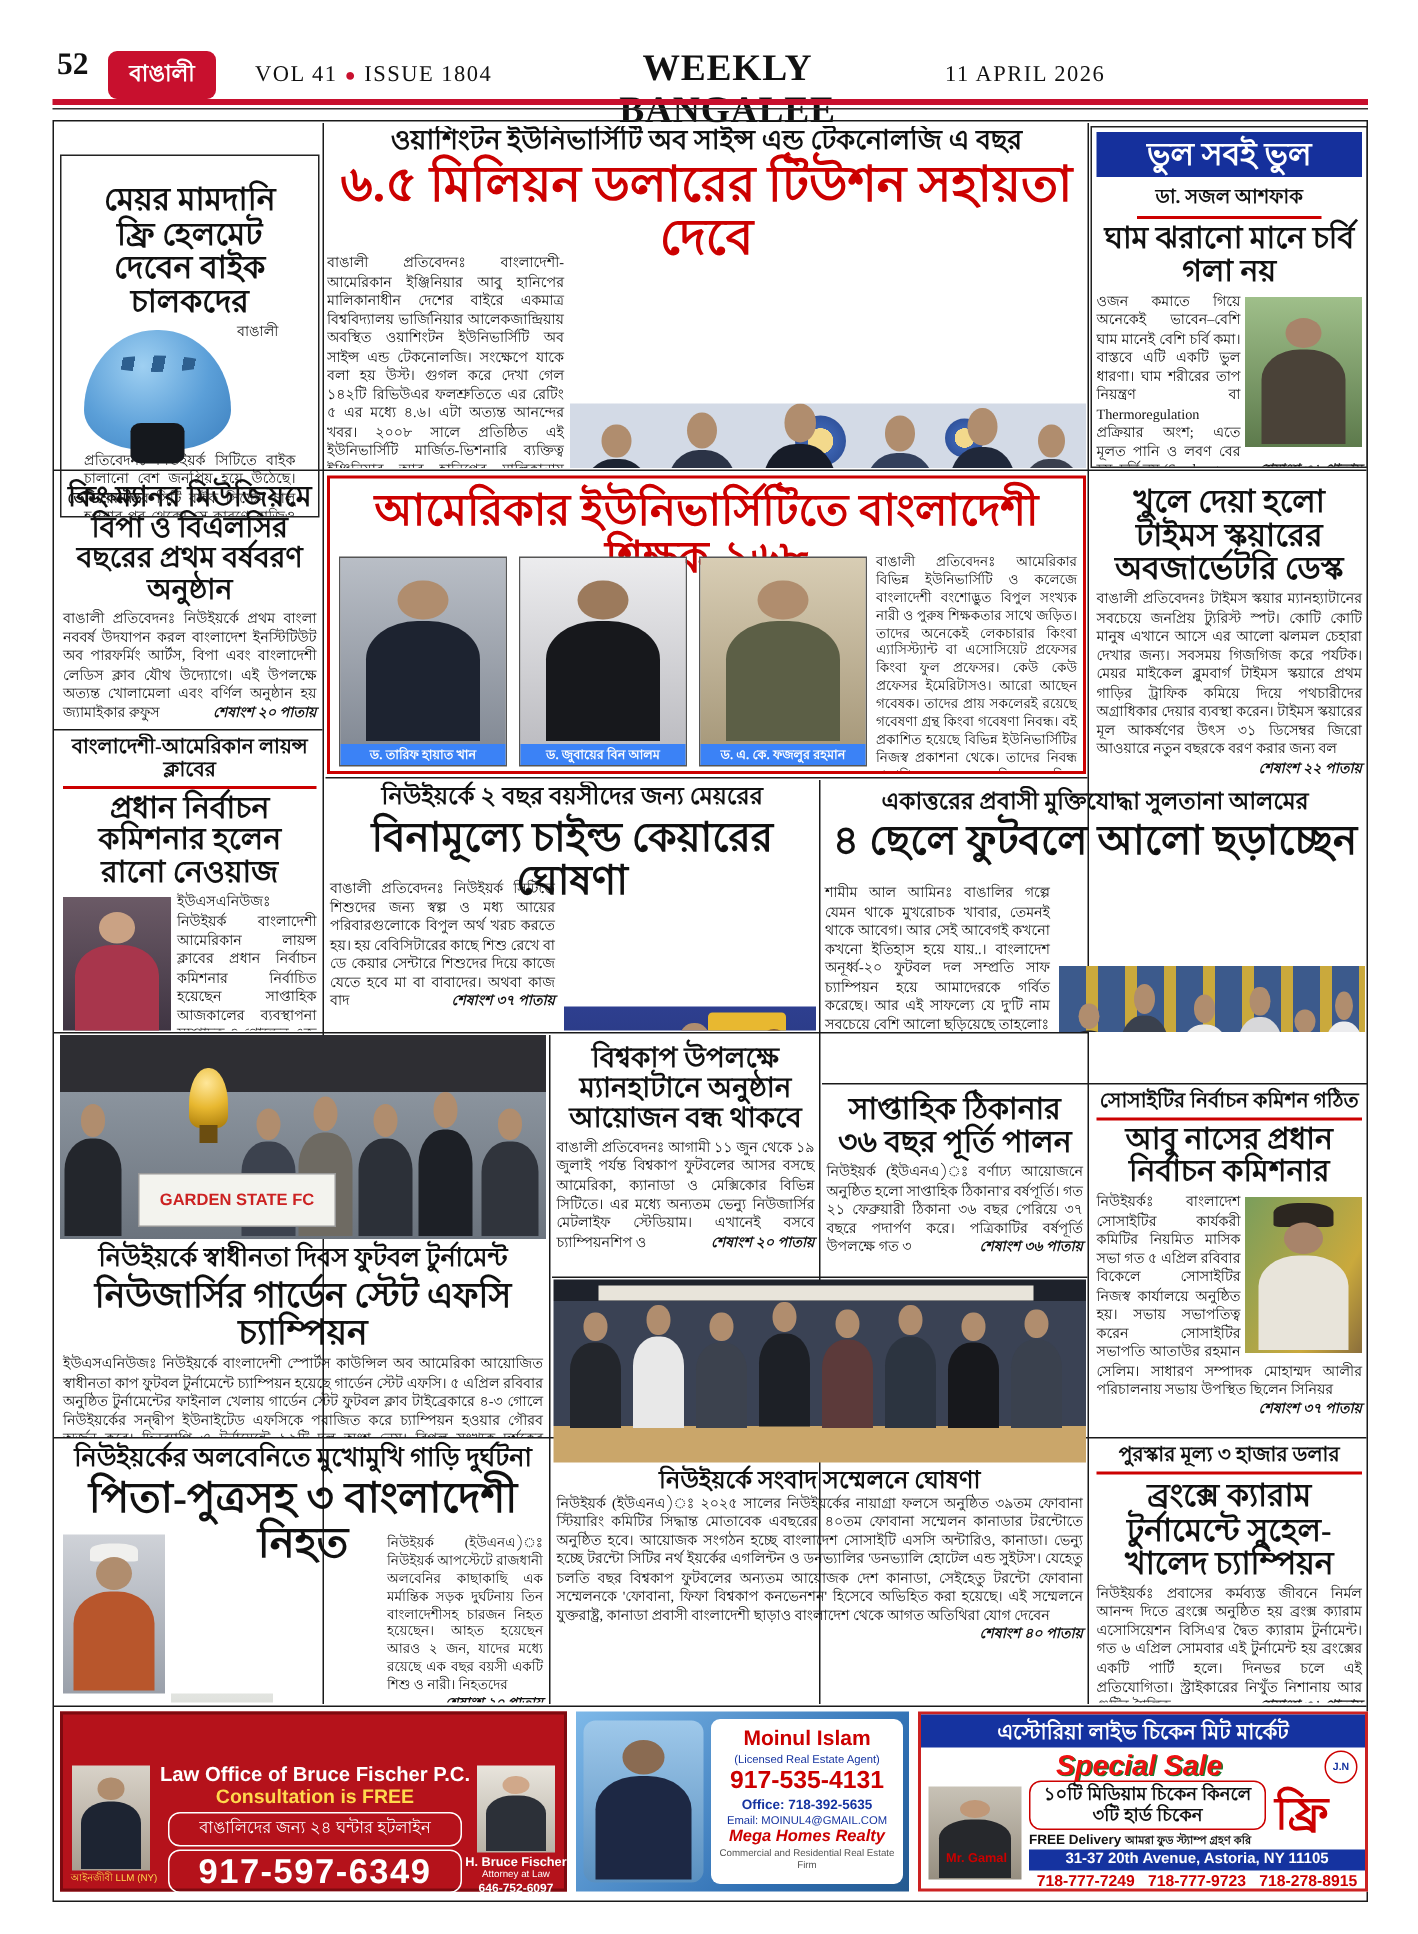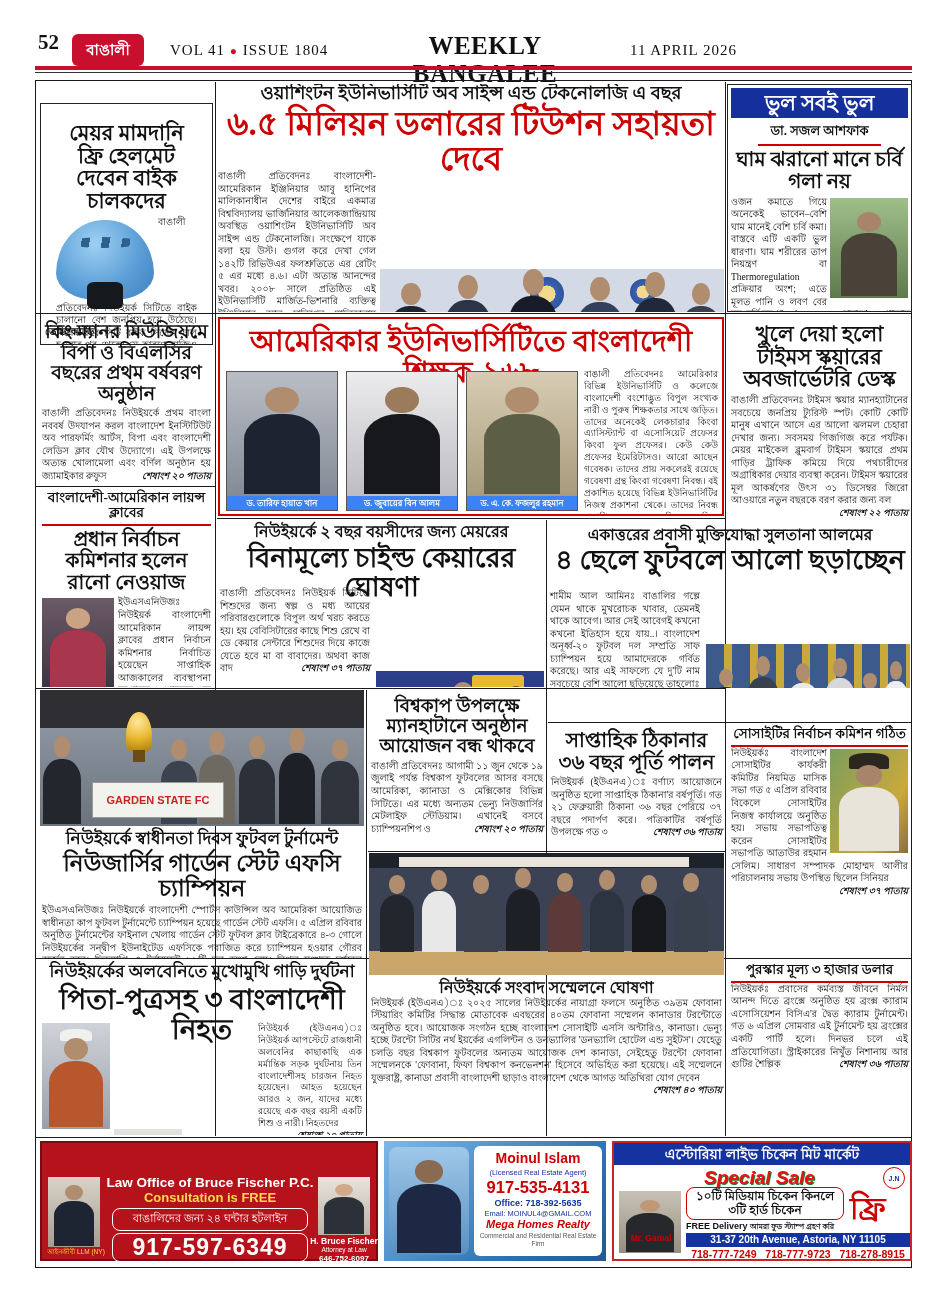--- a/index.html
+++ b/index.html
@@ -239,20 +239,21 @@
   <div class="abs story" style="left:549px;top:725px;width:175px;height:126px;padding:2px;">
     <div class="hl" style="font-size:20px;">সাপ্তাহিক ঠিকানার ৩৬ বছর পূর্তি পালন</div>
     <div class="body" style="margin-top:2px;">
       <span>নিউইয়র্ক (ইউএনএ)ঃ বর্ণাঢ্য আয়োজনে অনুষ্ঠিত হলো সাপ্তাহিক ঠিকানা'র বর্ষপূর্তি। গত ২১ ফেব্রুয়ারী ঠিকানা ৩৬ বছর পেরিয়ে ৩৭ বছরে পদার্পণ করে। পত্রিকাটির বর্ষপূর্তি উপলক্ষে গত ৩</span>
       <span class="jump">শেষাংশ ৩৬ পাতায়</span>
     </div>
   </div>
 
   <div class="abs story" style="left:729px;top:725px;width:181px;height:230px;padding:2px;">
     <div class="kicker u" style="font-size:13.5px;">সোসাইটির নির্বাচন কমিশন গঠিত</div>
+    <div class="hl" style="font-size:20px;">আবু নাসের প্রধান নির্বাচন কমিশনার</div>
     <div class="body">
       <div class="photo" style="float:right;width:78px;height:104px;margin:2px 0 2px 3px;background:linear-gradient(120deg,#7a9e5c,#caa93c 70%,#8a6e3c);">
         <div class="abs" style="left:24%;top:4px;width:52%;height:16px;background:#2c2620;border-radius:40% 40% 10% 10%;"></div>
         <div class="p" style="left:10%;bottom:0;width:80%;height:84%;--cloth:#e8e4da;--skin:#a8846a;"></div>
       </div>
       <span>নিউইয়র্কঃ বাংলাদেশ সোসাইটির কার্যকরী কমিটির নিয়মিত মাসিক সভা গত ৫ এপ্রিল রবিবার বিকেলে সোসাইটির নিজস্ব কার্যালয়ে অনুষ্ঠিত হয়। সভায় সভাপতিত্ব করেন সোসাইটির সভাপতি আতাউর রহমান সেলিম। সাধারণ সম্পাদক মোহাম্মদ আলীর পরিচালনায় সভায় উপস্থিত ছিলেন সিনিয়র</span>
       <span class="jump">শেষাংশ ৩৭ পাতায়</span>
     </div>
   </div>
 
@@ -289,20 +290,21 @@
   <div class="abs story" style="left:369px;top:977px;width:355px;height:158px;padding:2px;">
     <div class="kicker" style="font-size:16px;">নিউইয়র্কে সংবাদ সম্মেলনে ঘোষণা</div>
     <div class="body" style="font-size:9.5px;">
       <span>নিউইয়র্ক (ইউএনএ)ঃ ২০২৫ সালের নিউইয়র্কের নায়াগ্রা ফলসে অনুষ্ঠিত ৩৯তম ফোবানা স্টিয়ারিং কমিটির সিদ্ধান্ত মোতাবেক এবছরের ৪০তম ফোবানা সম্মেলন কানাডার টরন্টোতে অনুষ্ঠিত হবে। আয়োজক সংগঠন হচ্ছে বাংলাদেশ সোসাইটি এসসি অন্টারিও, কানাডা। ভেন্যু হচ্ছে টরন্টো সিটির নর্থ ইয়র্কের এগলিন্টন ও ডনভ্যালির 'ডনভ্যালি হোটেল এন্ড সুইটস'। যেহেতু চলতি বছর বিশ্বকাপ ফুটবলের অন্যতম আয়োজক দেশ কানাডা, সেইহেতু টরন্টো ফোবানা সম্মেলনকে 'ফোবানা, ফিফা বিশ্বকাপ কনভেনশন' হিসেবে অভিহিত করা হয়েছে। এই সম্মেলনে যুক্তরাষ্ট্র, কানাডা প্রবাসী বাংলাদেশী ছাড়াও বাংলাদেশ থেকে আগত অতিথিরা যোগ দেবেন</span>
       <span class="jump">শেষাংশ ৪০ পাতায়</span>
     </div>
   </div>
 
   <div class="abs story" style="left:729px;top:961px;width:181px;height:174px;padding:2px;">
     <div class="kicker u" style="font-size:13.5px;">পুরস্কার মূল্য ৩ হাজার ডলার</div>
+    <div class="hl" style="font-size:21px;">ব্রংক্সে ক্যারাম টুর্নামেন্টে সুহেল-খালেদ চ্যাম্পিয়ন</div>
     <div class="body">
       <span>নিউইয়র্কঃ প্রবাসের কর্মব্যস্ত জীবনে নির্মল আনন্দ দিতে ব্রংক্সে অনুষ্ঠিত হয় ব্রংক্স ক্যারাম এসোসিয়েশন বিসিএ'র দ্বৈত ক্যারাম টুর্নামেন্ট। গত ৬ এপ্রিল সোমবার এই টুর্নামেন্ট হয় ব্রংক্সের একটি পার্টি হলে। দিনভর চলে এই প্রতিযোগিতা। স্ট্রাইকারের নিখুঁত নিশানায় আর গুটির শৈল্পিক</span>
       <span class="jump">শেষাংশ ৩৬ পাতায়</span>
     </div>
   </div>
 
   <div class="abs adrow law" style="left:40px;top:1141px;width:338px;height:120px;padding:3px 5px;">
     <div class="abs" style="left:6px;top:34px;width:52px;height:70px;background:linear-gradient(#d8d2c8,#a89e90);">
       <div class="p" style="left:10%;bottom:0;width:80%;height:88%;--cloth:#1d2432;"></div>
     </div>

